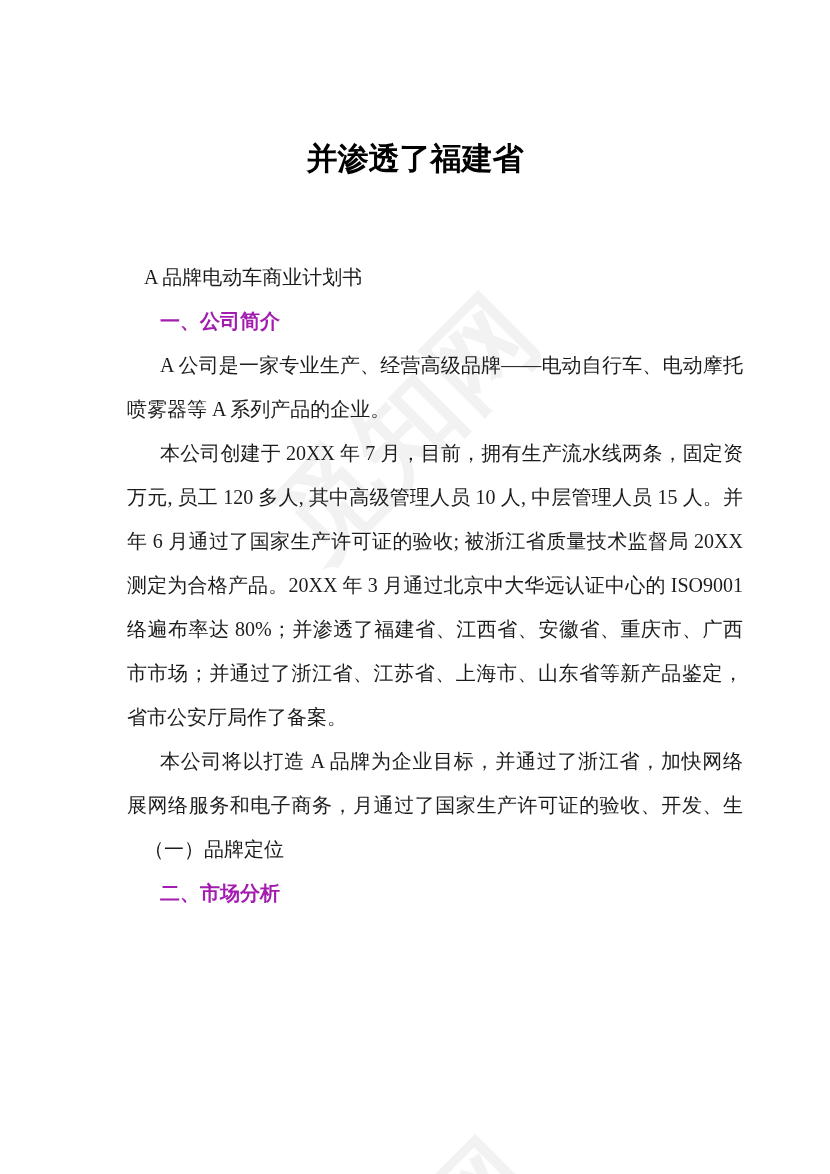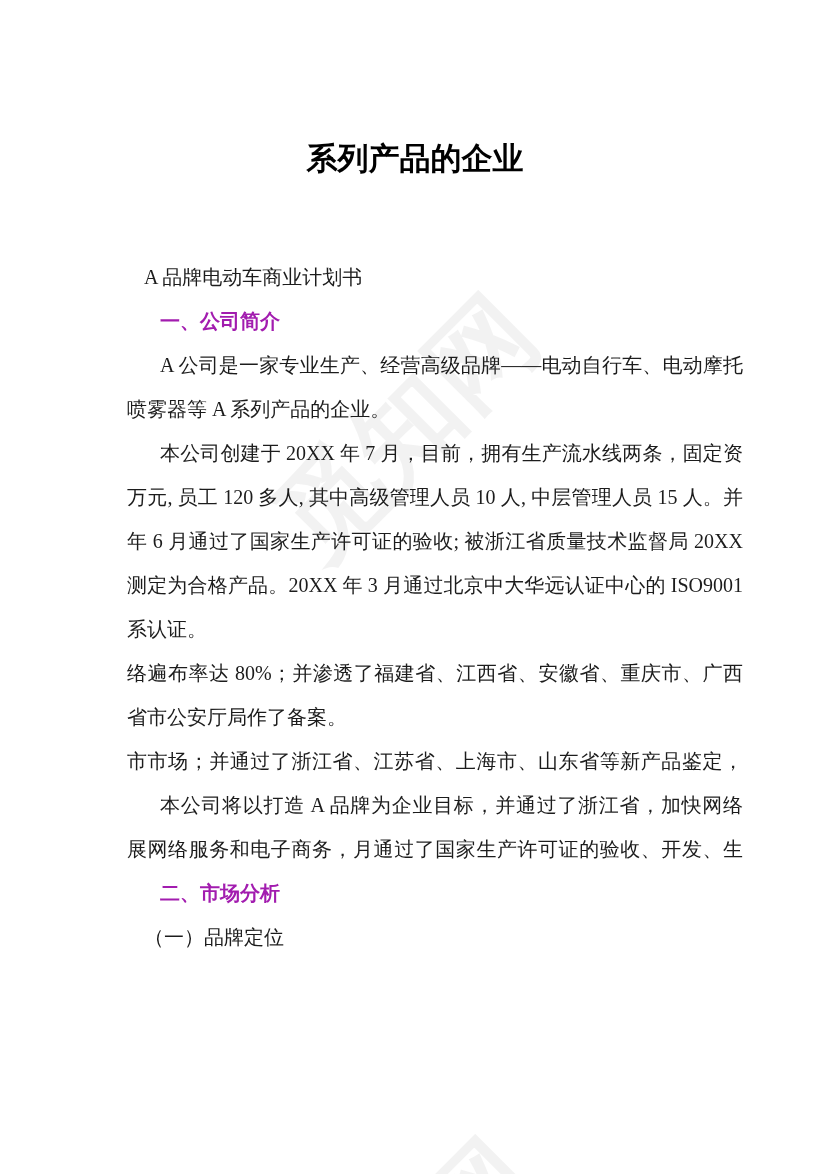--- a/index.html
+++ b/index.html
@@ -50,50 +50,49 @@
   .bold{font-weight:700;color:#a21caf;}
 </style>
 </head>
 <body>
 
 <div class="page">
 
   <div class="watermark" id="wm1">觅知网</div>
   <div class="watermark" id="wm2">觅知网</div>
 
-  <div class="doc-title">系列产品的企业</div>
+  <div class="doc-title">并渗透了福建省</div>
 
   <div class="content">
 
     <div class="line ind1">A 品牌电动车商业计划书</div>
 
     <div class="line ind2 bold">一、公司简介</div>
 
     <div>
       <div class="line just ind2">A 公司是一家专业生产、经营高级品牌——电动自行车、电动摩托车、电动</div>
       <div class="line">喷雾器等 A 系列产品的企业。</div>
     </div>
 
     <div>
       <div class="line just ind2">本公司创建于 20XX 年 7 月，目前，拥有生产流水线两条，固定资产 500</div>
       <div class="line just">万元, 员工 120 多人, 其中高级管理人员 10 人, 中层管理人员 15 人。并在 20XX</div>
       <div class="line just">年 6 月通过了国家生产许可证的验收; 被浙江省质量技术监督局 20XX 年度抽查</div>
       <div class="line just">测定为合格产品。20XX 年 3 月通过北京中大华远认证中心的 ISO9001 质量体</div>
-      <div class="line">系认证。</div>
     </div>
 
     <div>
       <div class="line just">络遍布率达 80%；并渗透了福建省、江西省、安徽省、重庆市、广西省等省区</div>
+      <div class="line just">市市场；并通过了浙江省、江苏省、上海市、山东省等新产品鉴定，并在以上各</div>
       <div class="line">省市公安厅局作了备案。</div>
-      <div class="line just">市市场；并通过了浙江省、江苏省、上海市、山东省等新产品鉴定，并在以上各</div>
     </div>
 
     <div>
       <div class="line just ind2">本公司将以打造 A 品牌为企业目标，并通过了浙江省，加快网络建设；开</div>
       <div class="line just">展网络服务和电子商务，月通过了国家生产许可证的验收、开发、生产、销售、信</div>
     </div>
 
+    <div class="line ind1">（一）品牌定位</div>
+
     <div class="line ind2 bold">二、市场分析</div>
-
-    <div class="line ind1">（一）品牌定位</div>
 
   </div>
 </div>
 
 </body></html>

